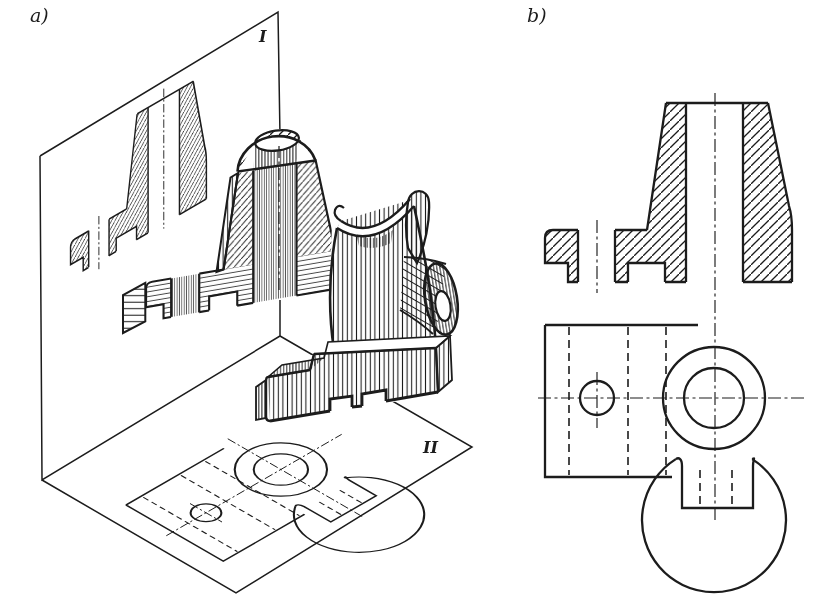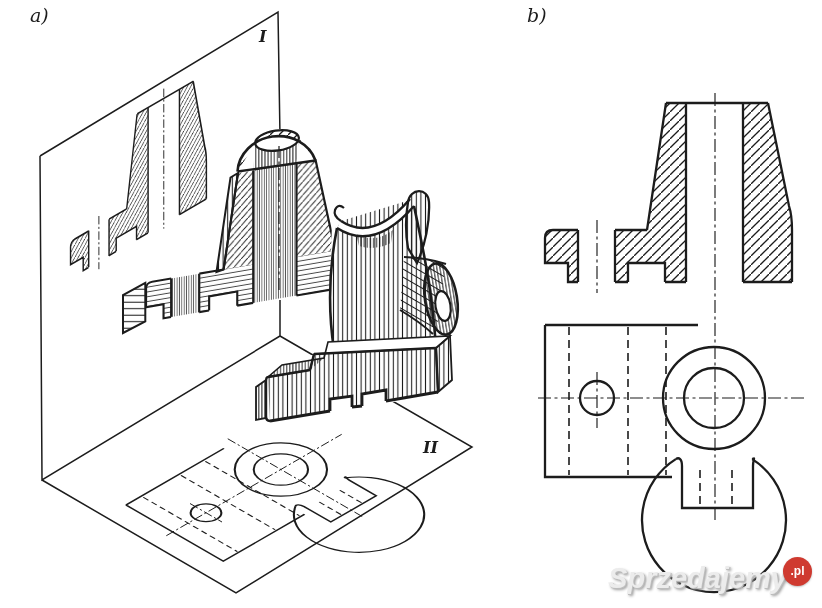--- a/index.html
+++ b/index.html
@@ -184,17 +184,13 @@
     <line x1="666" y1="327" x2="666" y2="475"></line>
     <line x1="700" y1="470" x2="700" y2="506"></line>
     <line x1="732" y1="470" x2="732" y2="506"></line>
   </g>
   <g stroke="#1c1c1c" stroke-width="1.15" stroke-dasharray="13 3.5 3 3.5" fill="none">
     <line x1="538" y1="398" x2="806" y2="398"></line>
     <line x1="597" y1="372" x2="597" y2="428"></line>
   </g>
 </svg>
 
-<div class="wm">
-  <span class="wm-text">Sprzedajemy</span>
-  <span class="wm-badge">.pl</span>
-</div>
 </div>
 
 </body></html>

